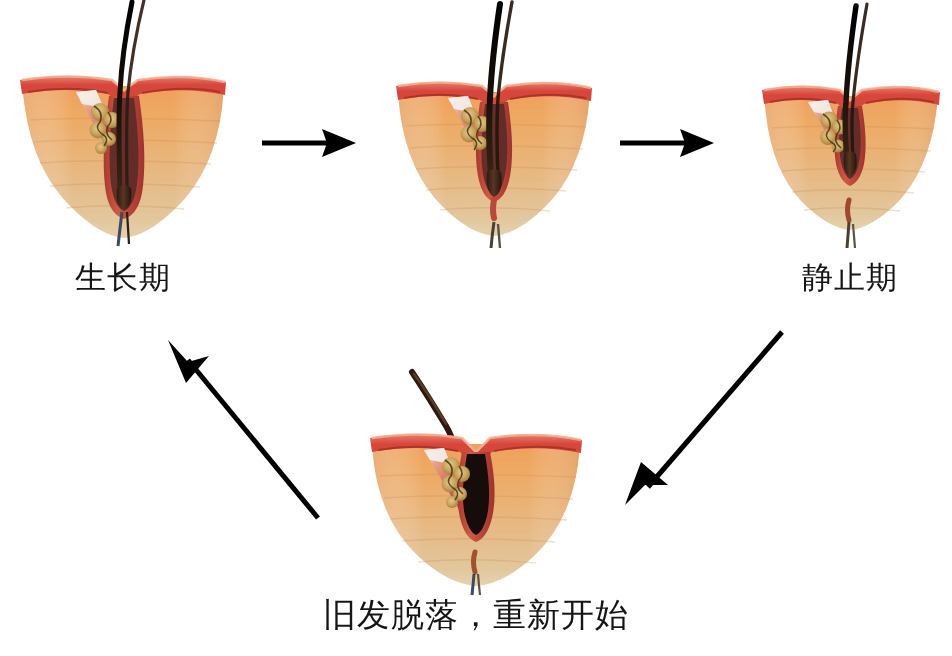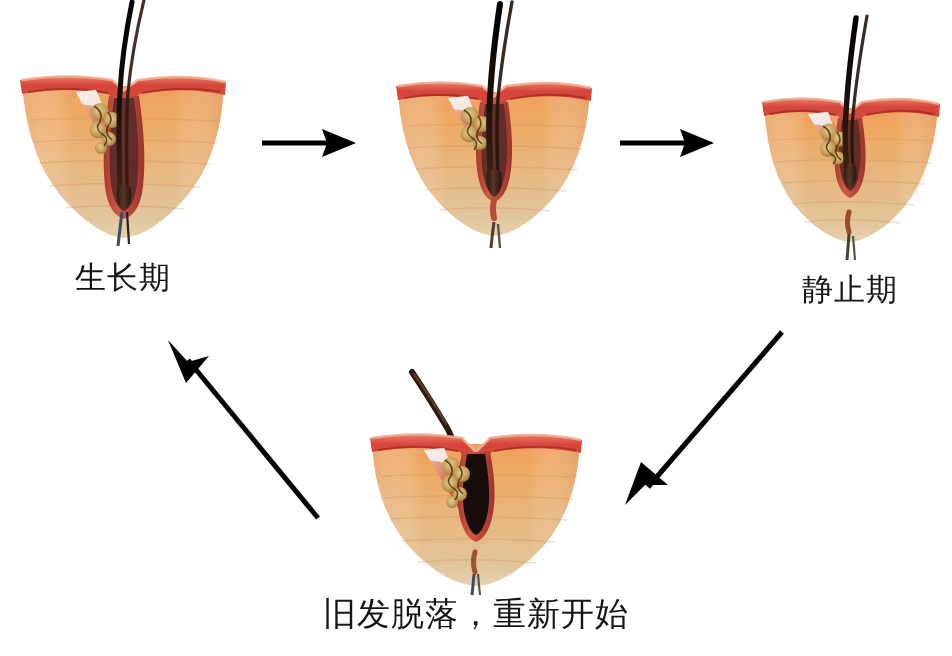--- a/index.html
+++ b/index.html
@@ -41,21 +41,21 @@
   .cycle-caption {
     position: absolute;
     left: 0;
     width: 952px;
     text-align: center;
     color: #151515;
     font-size: 33px;
     line-height: 1;
     letter-spacing: 1px;
     white-space: nowrap;
-    font-family: Liberation Serif, serif;
+    font-family: Liberation Sans, sans-serif;
   }
   .arrow-layer {
     position: absolute;
     left: 0; top: 0;
     width: 952px;
     height: 656px;
     pointer-events: none;
   }
 </style>
 </head>
@@ -200,21 +200,21 @@
       <path d="M109,178 Q106,130 108,98 Q110,58 118,4" stroke="url(#hairGrad)" stroke-width="6" fill="none" stroke-linecap="round"></path>
       <path d="M116,176 Q114,128 116,98 Q120,56 130,2" stroke="#221409" stroke-width="3.4" fill="none" stroke-linecap="round" opacity="0.9"></path>
       <path d="M105,172 Q103,192 112,197 Q122,192 119,172 Q113,166 105,172 Z" fill="url(#bulbGrad)"></path>
 
       <path d="M112,200 Q110,210 112,218" stroke="#b9493a" stroke-width="6" fill="none" stroke-linecap="round"></path>
       <path d="M112,222 Q110,236 109,248" stroke="#4a4036" stroke-width="3" fill="none"></path>
       <path d="M116,224 Q117,236 118,248" stroke="#5c5346" stroke-width="2.4" fill="none"></path>
     </svg>
   </div>
 
-  <div class="stage" style="left:750px; top:12px; width:200px; height:312px;">
+  <div class="stage" style="left:750px; top:0px; width:200px; height:312px;">
     <svg class="stage-figure" width="200" height="252" viewBox="0 0 200 252">
       <path d="M14,96 L188,96 L186,114 Q178,170 148,202 Q122,228 100,230 Q78,228 52,202 Q22,170 16,114 Z" fill="url(#dermisGrad)"></path>
       <path d="M14,96 L188,96 L186,114 Q178,170 148,202 Q122,228 100,230 Q78,228 52,202 Q22,170 16,114 Z" fill="url(#dermisGradSide)"></path>
       <g opacity="0.28" stroke="#c98b52" stroke-width="1.4" fill="none">
         <path d="M22,128 Q80,124 184,129"></path>
         <path d="M26,150 Q84,145 181,151"></path>
         <path d="M32,171 Q90,166 175,172"></path>
         <path d="M42,192 Q94,187 164,193"></path>
         <path d="M54,210 Q96,205 150,211"></path>
       </g>

